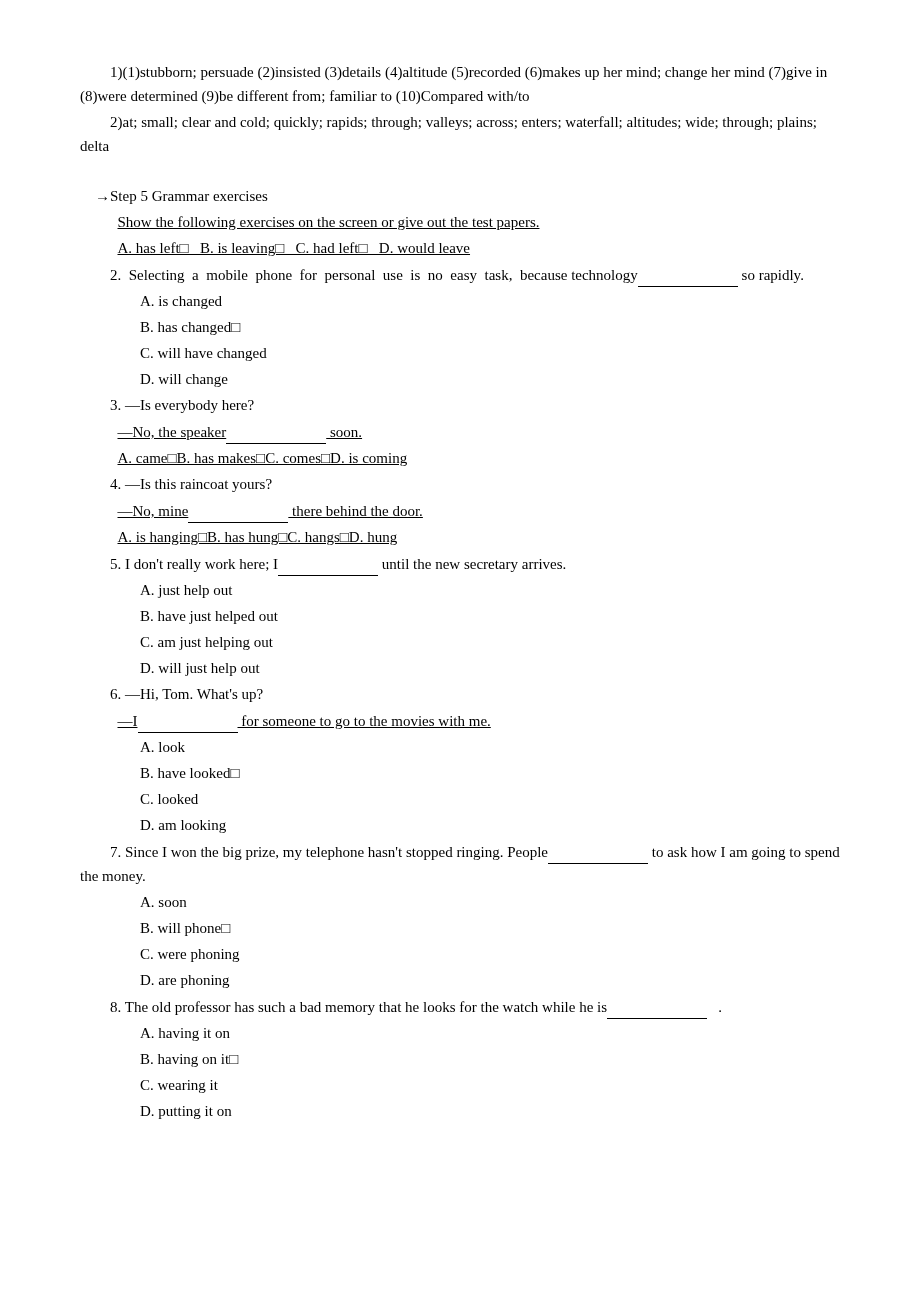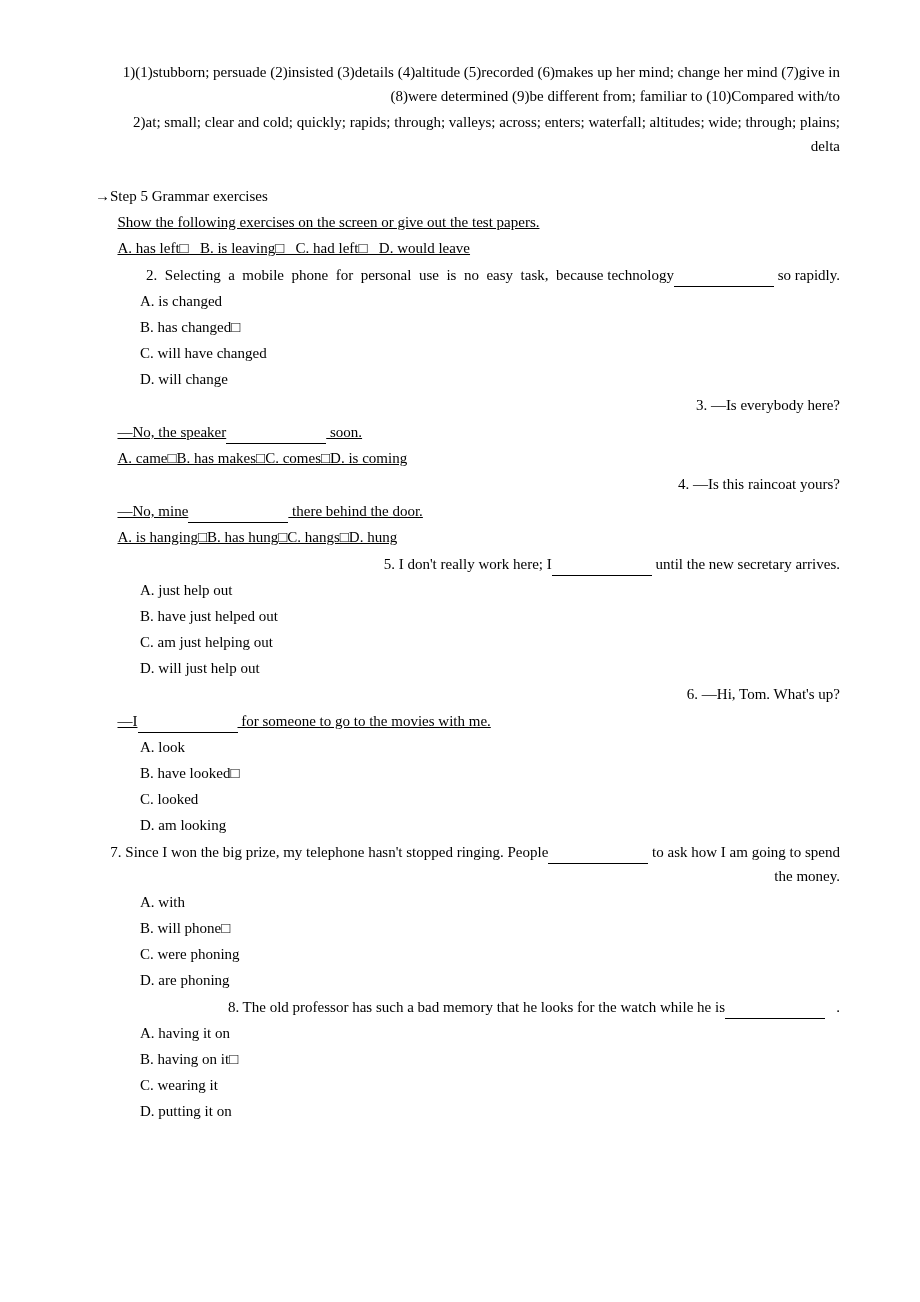--- a/index.html
+++ b/index.html
@@ -12,21 +12,20 @@
       font-family: "Times New Roman", Times, serif;
       font-size: 15px;
       color: #000000;
       width: 920px;
       min-height: 1302px;
       padding: 60px 80px 60px 80px;
       line-height: 1.6;
     }
     .indent1 {
       text-indent: 2em;
-      text-align: right;
     }
     .indent2 {
       padding-left: 2.5em;
       text-decoration: underline;
     }
     .blank {
       display: inline-block;
       border-bottom: 1px solid #000;
       min-width: 100px;
       vertical-align: bottom;
@@ -88,21 +87,21 @@
   
   <p class="indent1">6. —Hi, Tom. What's up?</p>
   <p class="indent2">—I<span class="blank">&nbsp;&nbsp;&nbsp;&nbsp;&nbsp;&nbsp;&nbsp;&nbsp;&nbsp;&nbsp;&nbsp;&nbsp;&nbsp;</span> for someone to go to the movies with me.</p>
   <p class="option-line">A. look</p>
   <p class="option-line">B. have looked□</p>
   <p class="option-line">C. looked</p>
   <p class="option-line">D. am looking</p>
 
   
   <p class="indent1">7. Since I won the big prize, my telephone hasn't stopped ringing. People<span class="blank">&nbsp;&nbsp;&nbsp;&nbsp;&nbsp;&nbsp;&nbsp;&nbsp;&nbsp;&nbsp;&nbsp;&nbsp;&nbsp;</span> to ask how I am going to spend the money.</p>
-  <p class="option-line">A. with</p>
+  <p class="option-line">A. soon</p>
   <p class="option-line">B. will phone□</p>
   <p class="option-line">C. were phoning</p>
   <p class="option-line">D. are phoning</p>
 
   
   <p class="indent1">8. The old professor has such a bad memory that he looks for the watch while he is<span class="blank">&nbsp;&nbsp;&nbsp;&nbsp;&nbsp;&nbsp;&nbsp;&nbsp;&nbsp;&nbsp;&nbsp;&nbsp;&nbsp;</span>&nbsp;&nbsp;&nbsp;.</p>
   <p class="option-line">A. having it on</p>
   <p class="option-line">B. having on it□</p>
   <p class="option-line">C. wearing it</p>
   <p class="option-line">D. putting it on</p>

